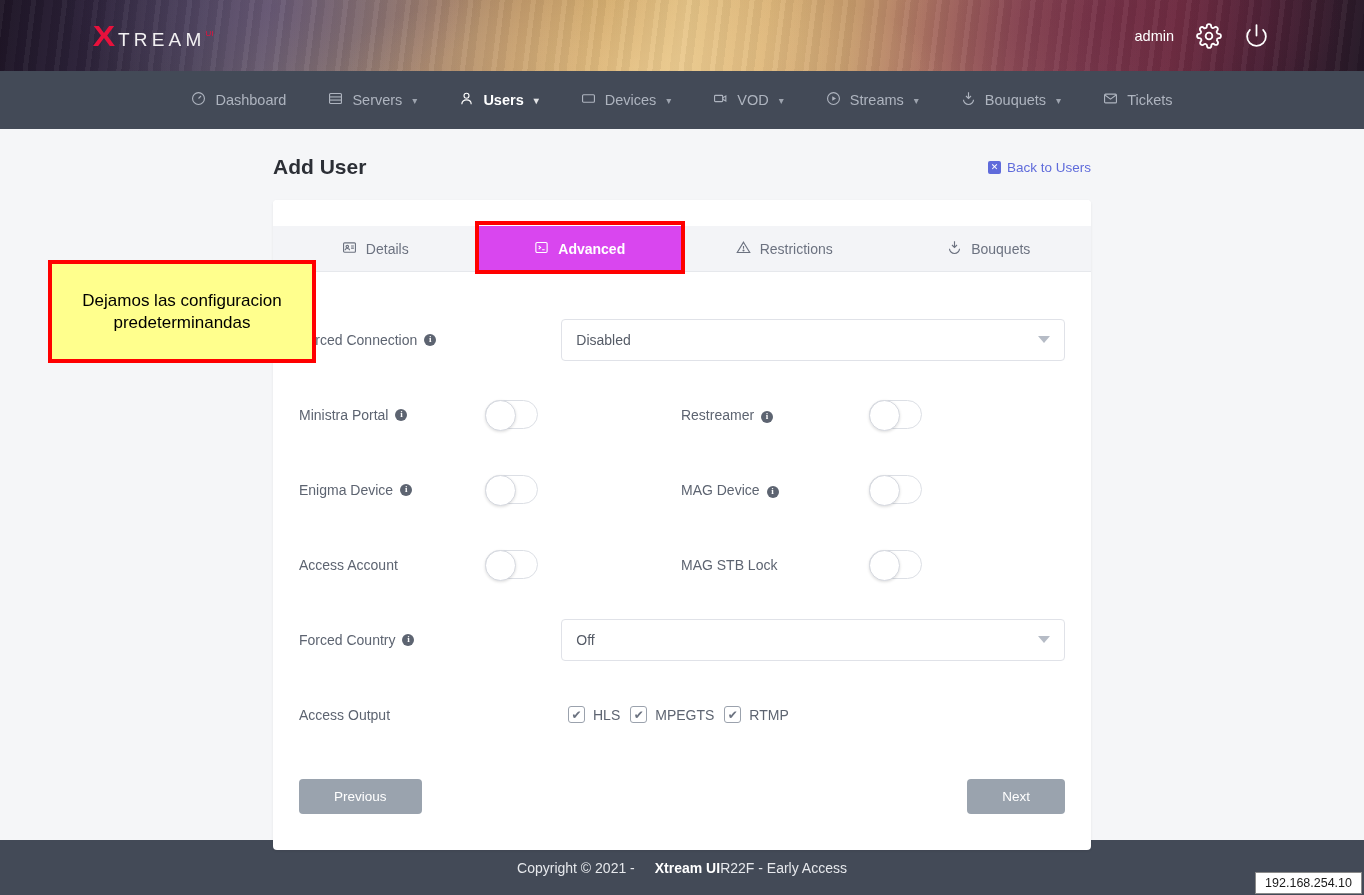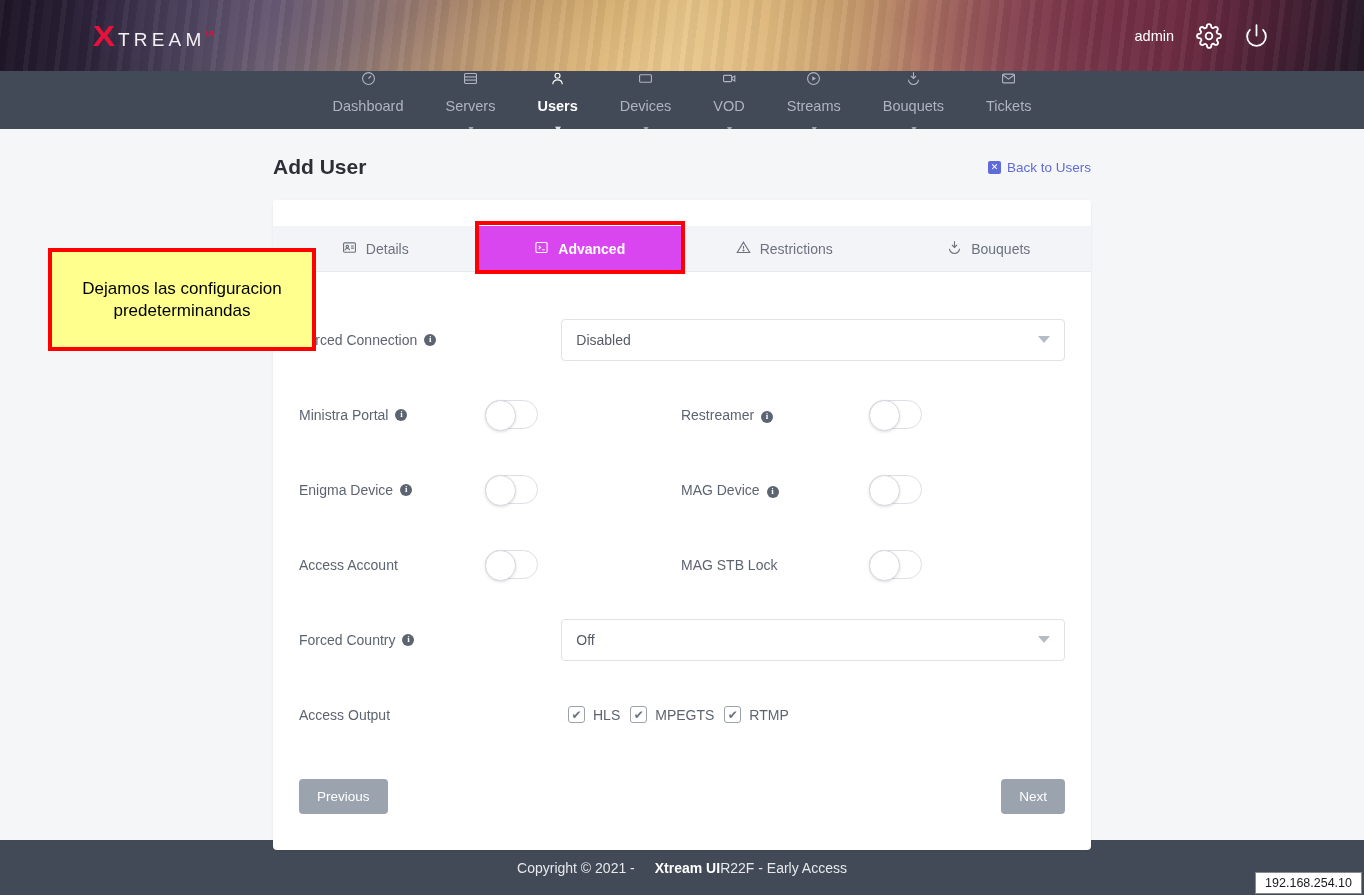--- a/index.html
+++ b/index.html
@@ -91,23 +91,22 @@
   .navbar {
     position: relative;
     height: 58px;
     background: #434a57;
     display: flex; align-items: center; justify-content: center;
   }
   .nav-inner { display: flex; align-items: center; }
   .nav-item {
     display: flex; align-items: center; gap: 9px;
     color: #aeb4bf; font-size: 14.5px;
-    padding: 0 21px; height: 58px; cursor: pointer;
+    padding: 8px 21px; height: 58px; cursor: pointer;
     white-space: nowrap;
-    flex-direction: column;
   }
   .nav-item.active { color: #ffffff; font-weight: bold; }
   .nav-item .caret { font-size: 10px; opacity: .85; margin-left: 1px; }
   .nav-arrow {
     position: absolute; left: 409px; top: 58px;
     width: 0; height: 0; transform: translateX(-50%);
     border-left: 9px solid transparent;
     border-right: 9px solid transparent;
     border-top: 9px solid #434a57;
   }
@@ -217,35 +216,35 @@
     color: #6b7280; font-size: 12px; line-height: 1;
   }
 
   .btn-row {
     display: flex; justify-content: space-between; align-items: center;
     padding: 27px 26px 36px 26px;
   }
   .btn {
     background: #9aa3ae; color: #ffffff;
     border: none; border-radius: 4px;
-    font-size: 13.5px; padding: 0 18px; height: 35px;
+    font-size: 13.5px; padding: 0 35px; height: 35px;
     cursor: pointer; font-family: "Liberation Sans", sans-serif;
   }
 
   
   .footer {
     height: 55px; background: #434a57;
     display: flex; align-items: center; justify-content: center;
     color: #e6e8ec; font-size: 14px;
   }
   .footer b { color: #ffffff; margin-left: 20px; }
 
   
   .annot {
-    position: absolute; left: 48px; top: 248px;
+    position: absolute; left: 48px; top: 260px;
     width: 268px; height: 103px;
     background: #ffff8d; border: 4px solid #ff0000;
     display: flex; align-items: center; justify-content: center;
     text-align: center;
     font-size: 17px; color: #000000; line-height: 1.28;
     z-index: 50;
   }
 
   .ip-badge {
     position: absolute; right: 2px; bottom: 1px;

